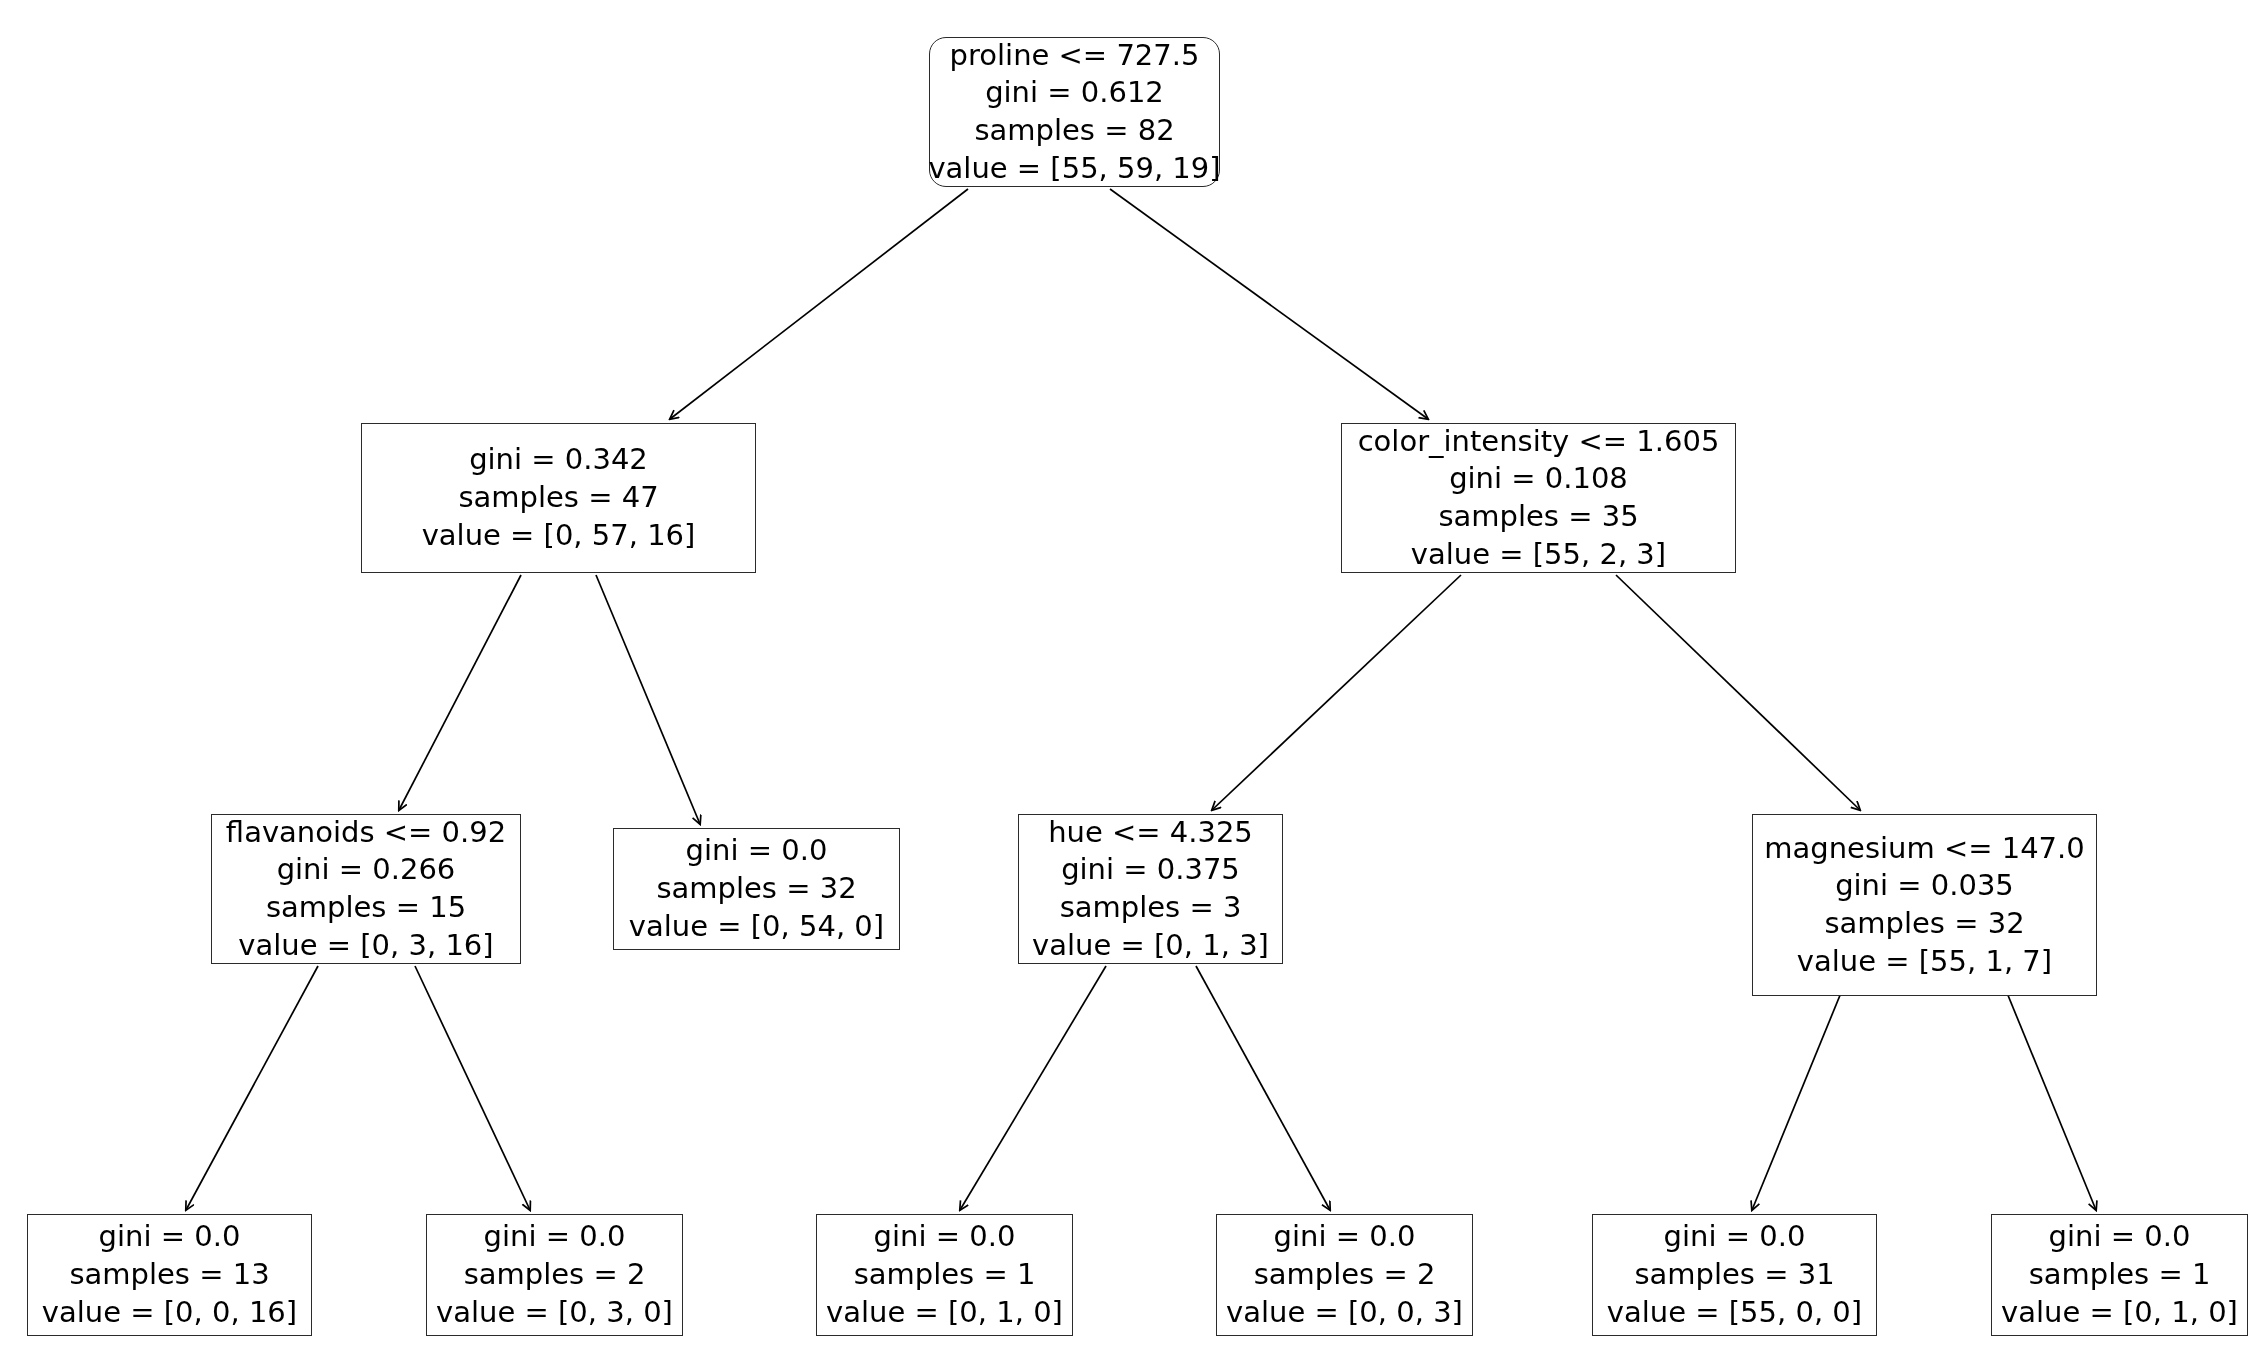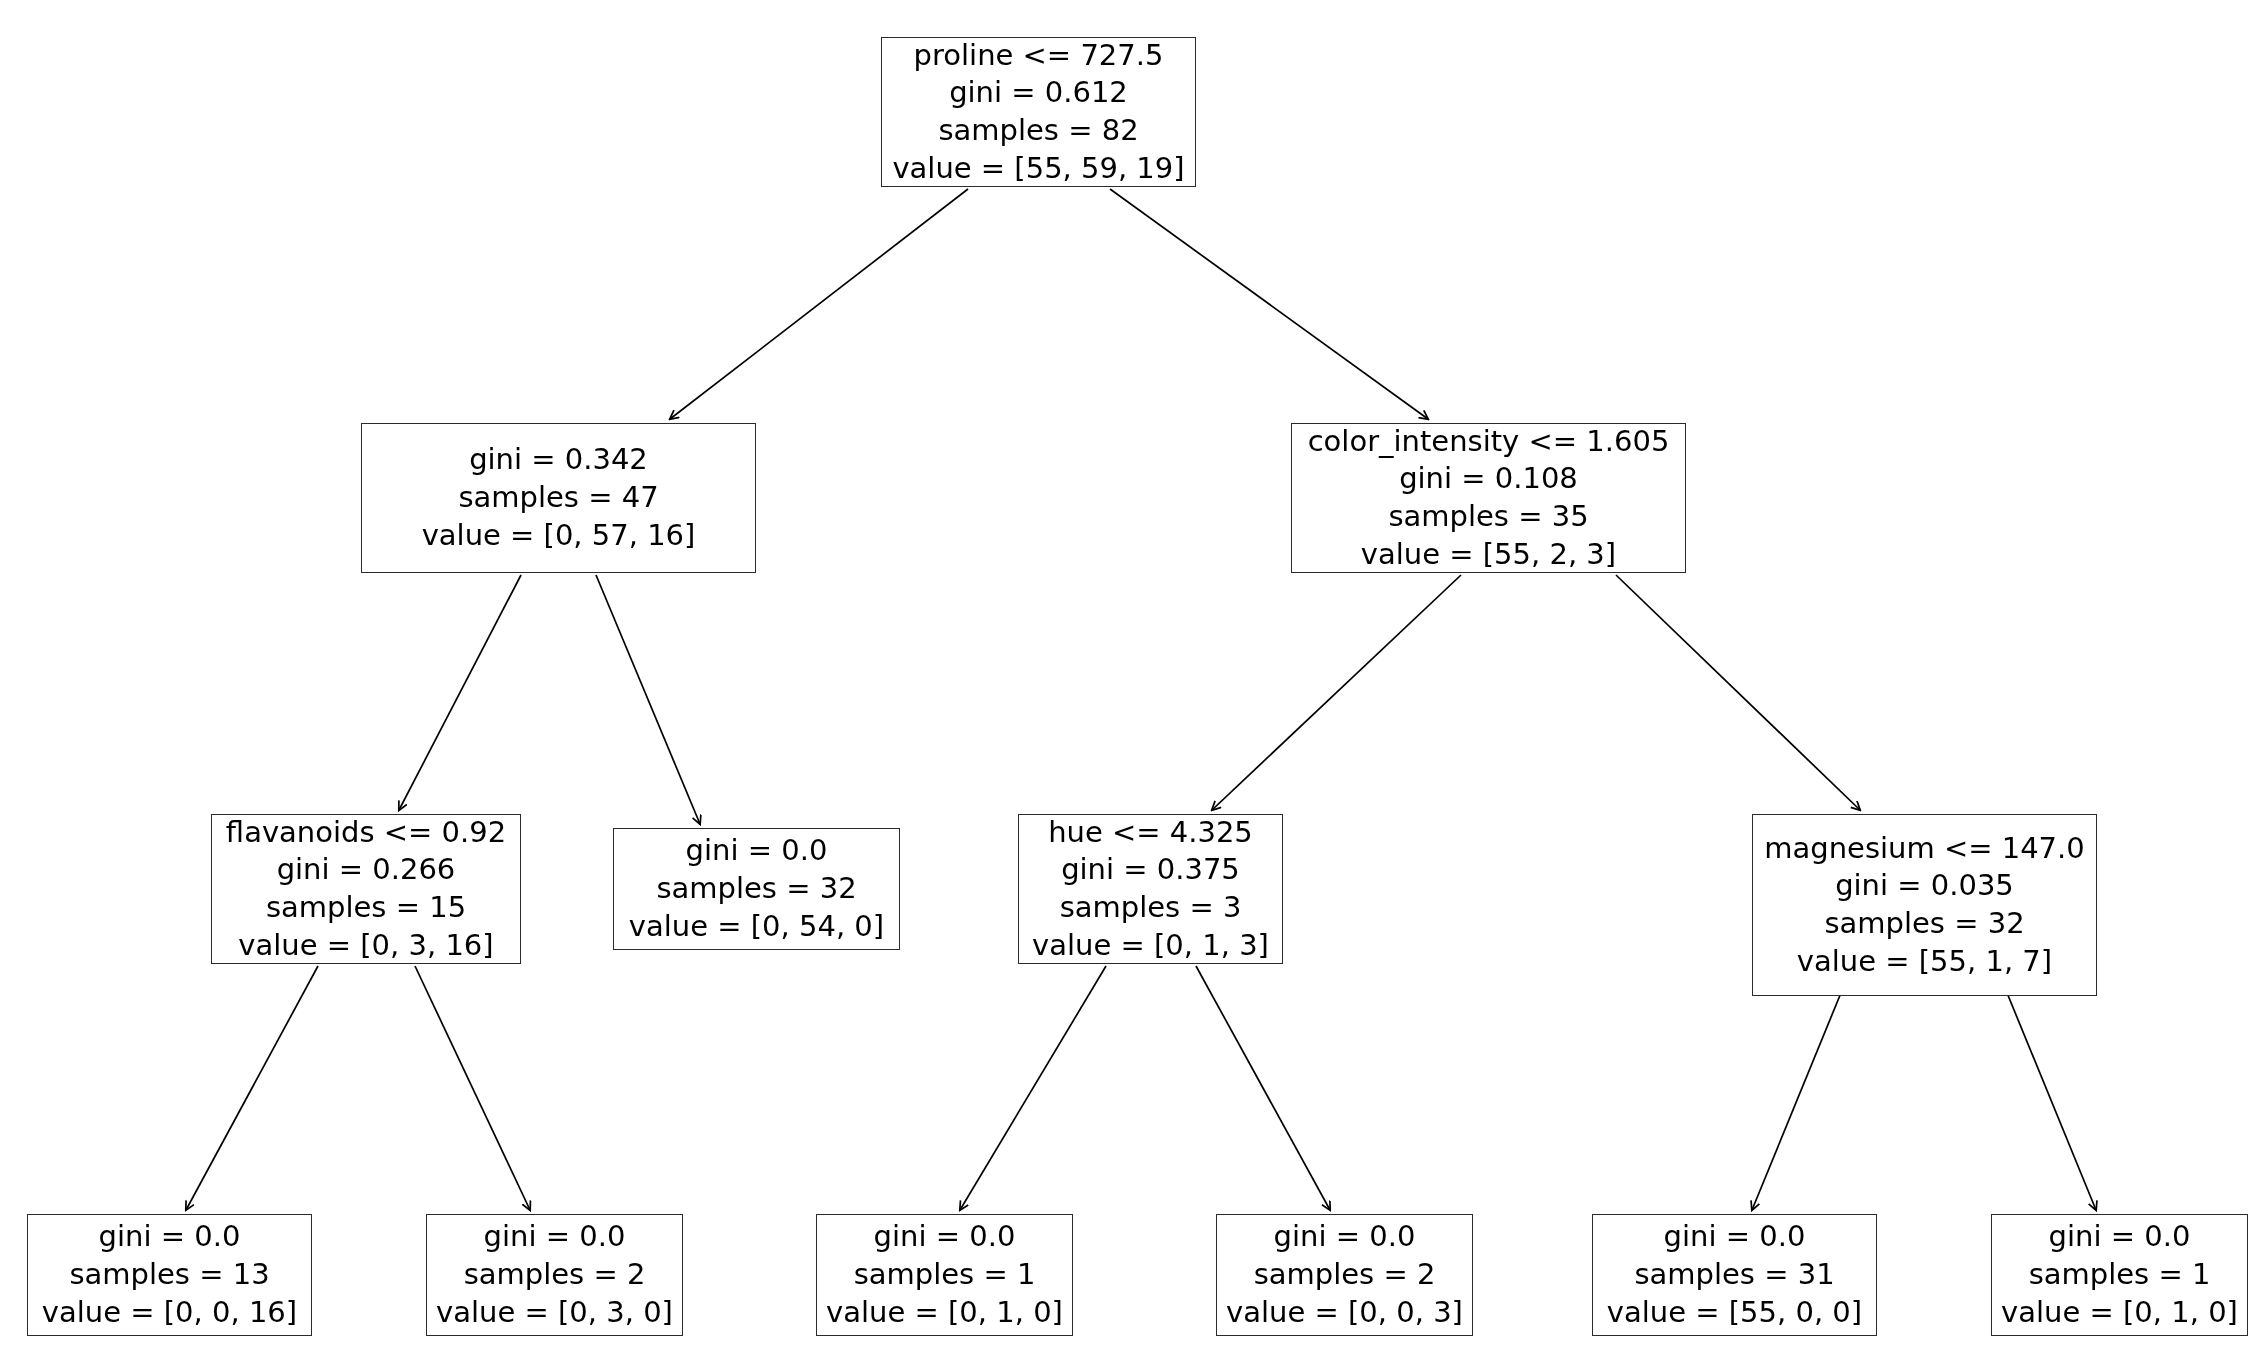--- a/index.html
+++ b/index.html
@@ -64,32 +64,32 @@
         <line x1="318" y1="966" x2="186" y2="1210" stroke="#000000" stroke-width="1.7" marker-end="url(#arrowhead)"></line>
         <line x1="415" y1="966" x2="530" y2="1210" stroke="#000000" stroke-width="1.7" marker-end="url(#arrowhead)"></line>
         <line x1="1106" y1="966" x2="960" y2="1210" stroke="#000000" stroke-width="1.7" marker-end="url(#arrowhead)"></line>
         <line x1="1196" y1="966" x2="1330" y2="1210" stroke="#000000" stroke-width="1.7" marker-end="url(#arrowhead)"></line>
         <line x1="1852" y1="966" x2="1752" y2="1210" stroke="#000000" stroke-width="1.7" marker-end="url(#arrowhead)"></line>
         <line x1="1996" y1="966" x2="2096" y2="1210" stroke="#000000" stroke-width="1.7" marker-end="url(#arrowhead)"></line>
       </g>
   </svg>
 
   <div id="node-group">
-      <div class="tree-node" style="left: 881px; top: 37px; width: 315px; height: 150px; border-color: rgb(43, 43, 43);">
+      <div class="tree-node" style="left: 929px; top: 37px; width: 291px; height: 150px; border-color: rgb(43, 43, 43); border-radius: 17px;">
         <span class="node-line">proline &lt;= 727.5</span>
         <span class="node-line">gini = 0.612</span>
         <span class="node-line">samples = 82</span>
         <span class="node-line">value = [55, 59, 19]</span>
       </div>
       <div class="tree-node" style="left: 361px; top: 423px; width: 395px; height: 150px; border-color: rgb(43, 43, 43);">
         <span class="node-line">gini = 0.342</span>
         <span class="node-line">samples = 47</span>
         <span class="node-line">value = [0, 57, 16]</span>
       </div>
-      <div class="tree-node" style="left: 1291px; top: 423px; width: 395px; height: 150px; border-color: rgb(43, 43, 43);">
+      <div class="tree-node" style="left: 1341px; top: 423px; width: 395px; height: 150px; border-color: rgb(43, 43, 43);">
         <span class="node-line">color_intensity &lt;= 1.605</span>
         <span class="node-line">gini = 0.108</span>
         <span class="node-line">samples = 35</span>
         <span class="node-line">value = [55, 2, 3]</span>
       </div>
       <div class="tree-node" style="left: 211px; top: 814px; width: 310px; height: 150px; border-color: rgb(43, 43, 43);">
         <span class="node-line">flavanoids &lt;= 0.92</span>
         <span class="node-line">gini = 0.266</span>
         <span class="node-line">samples = 15</span>
         <span class="node-line">value = [0, 3, 16]</span>

